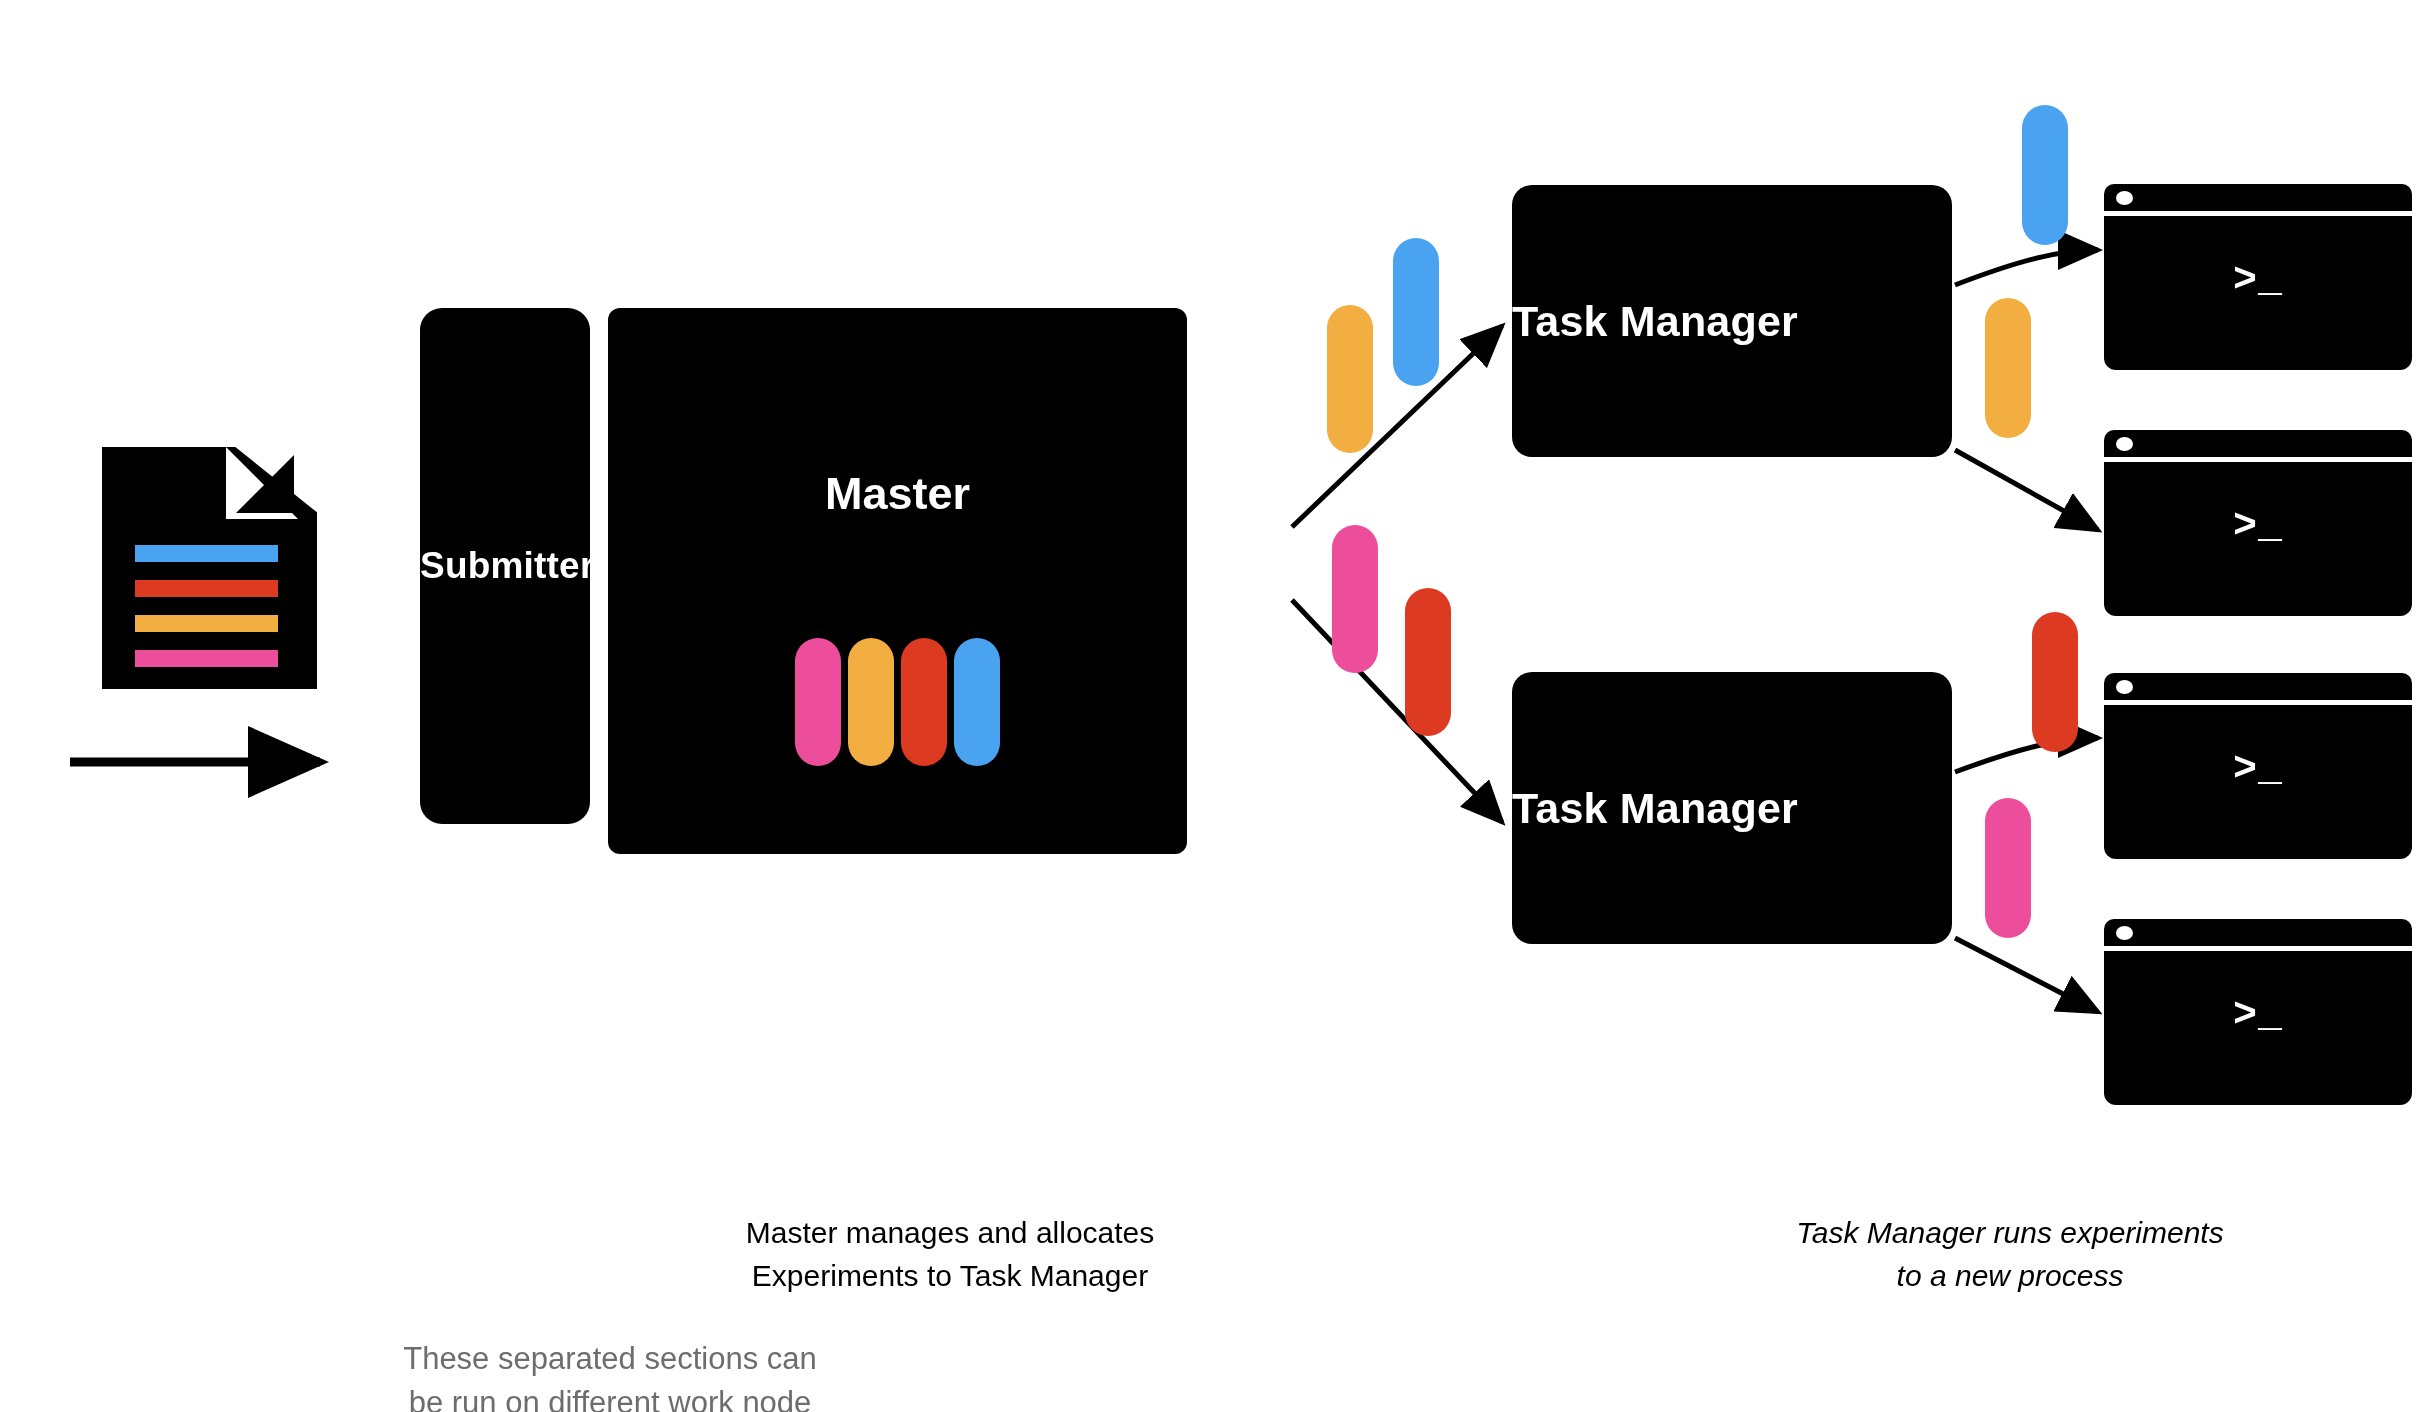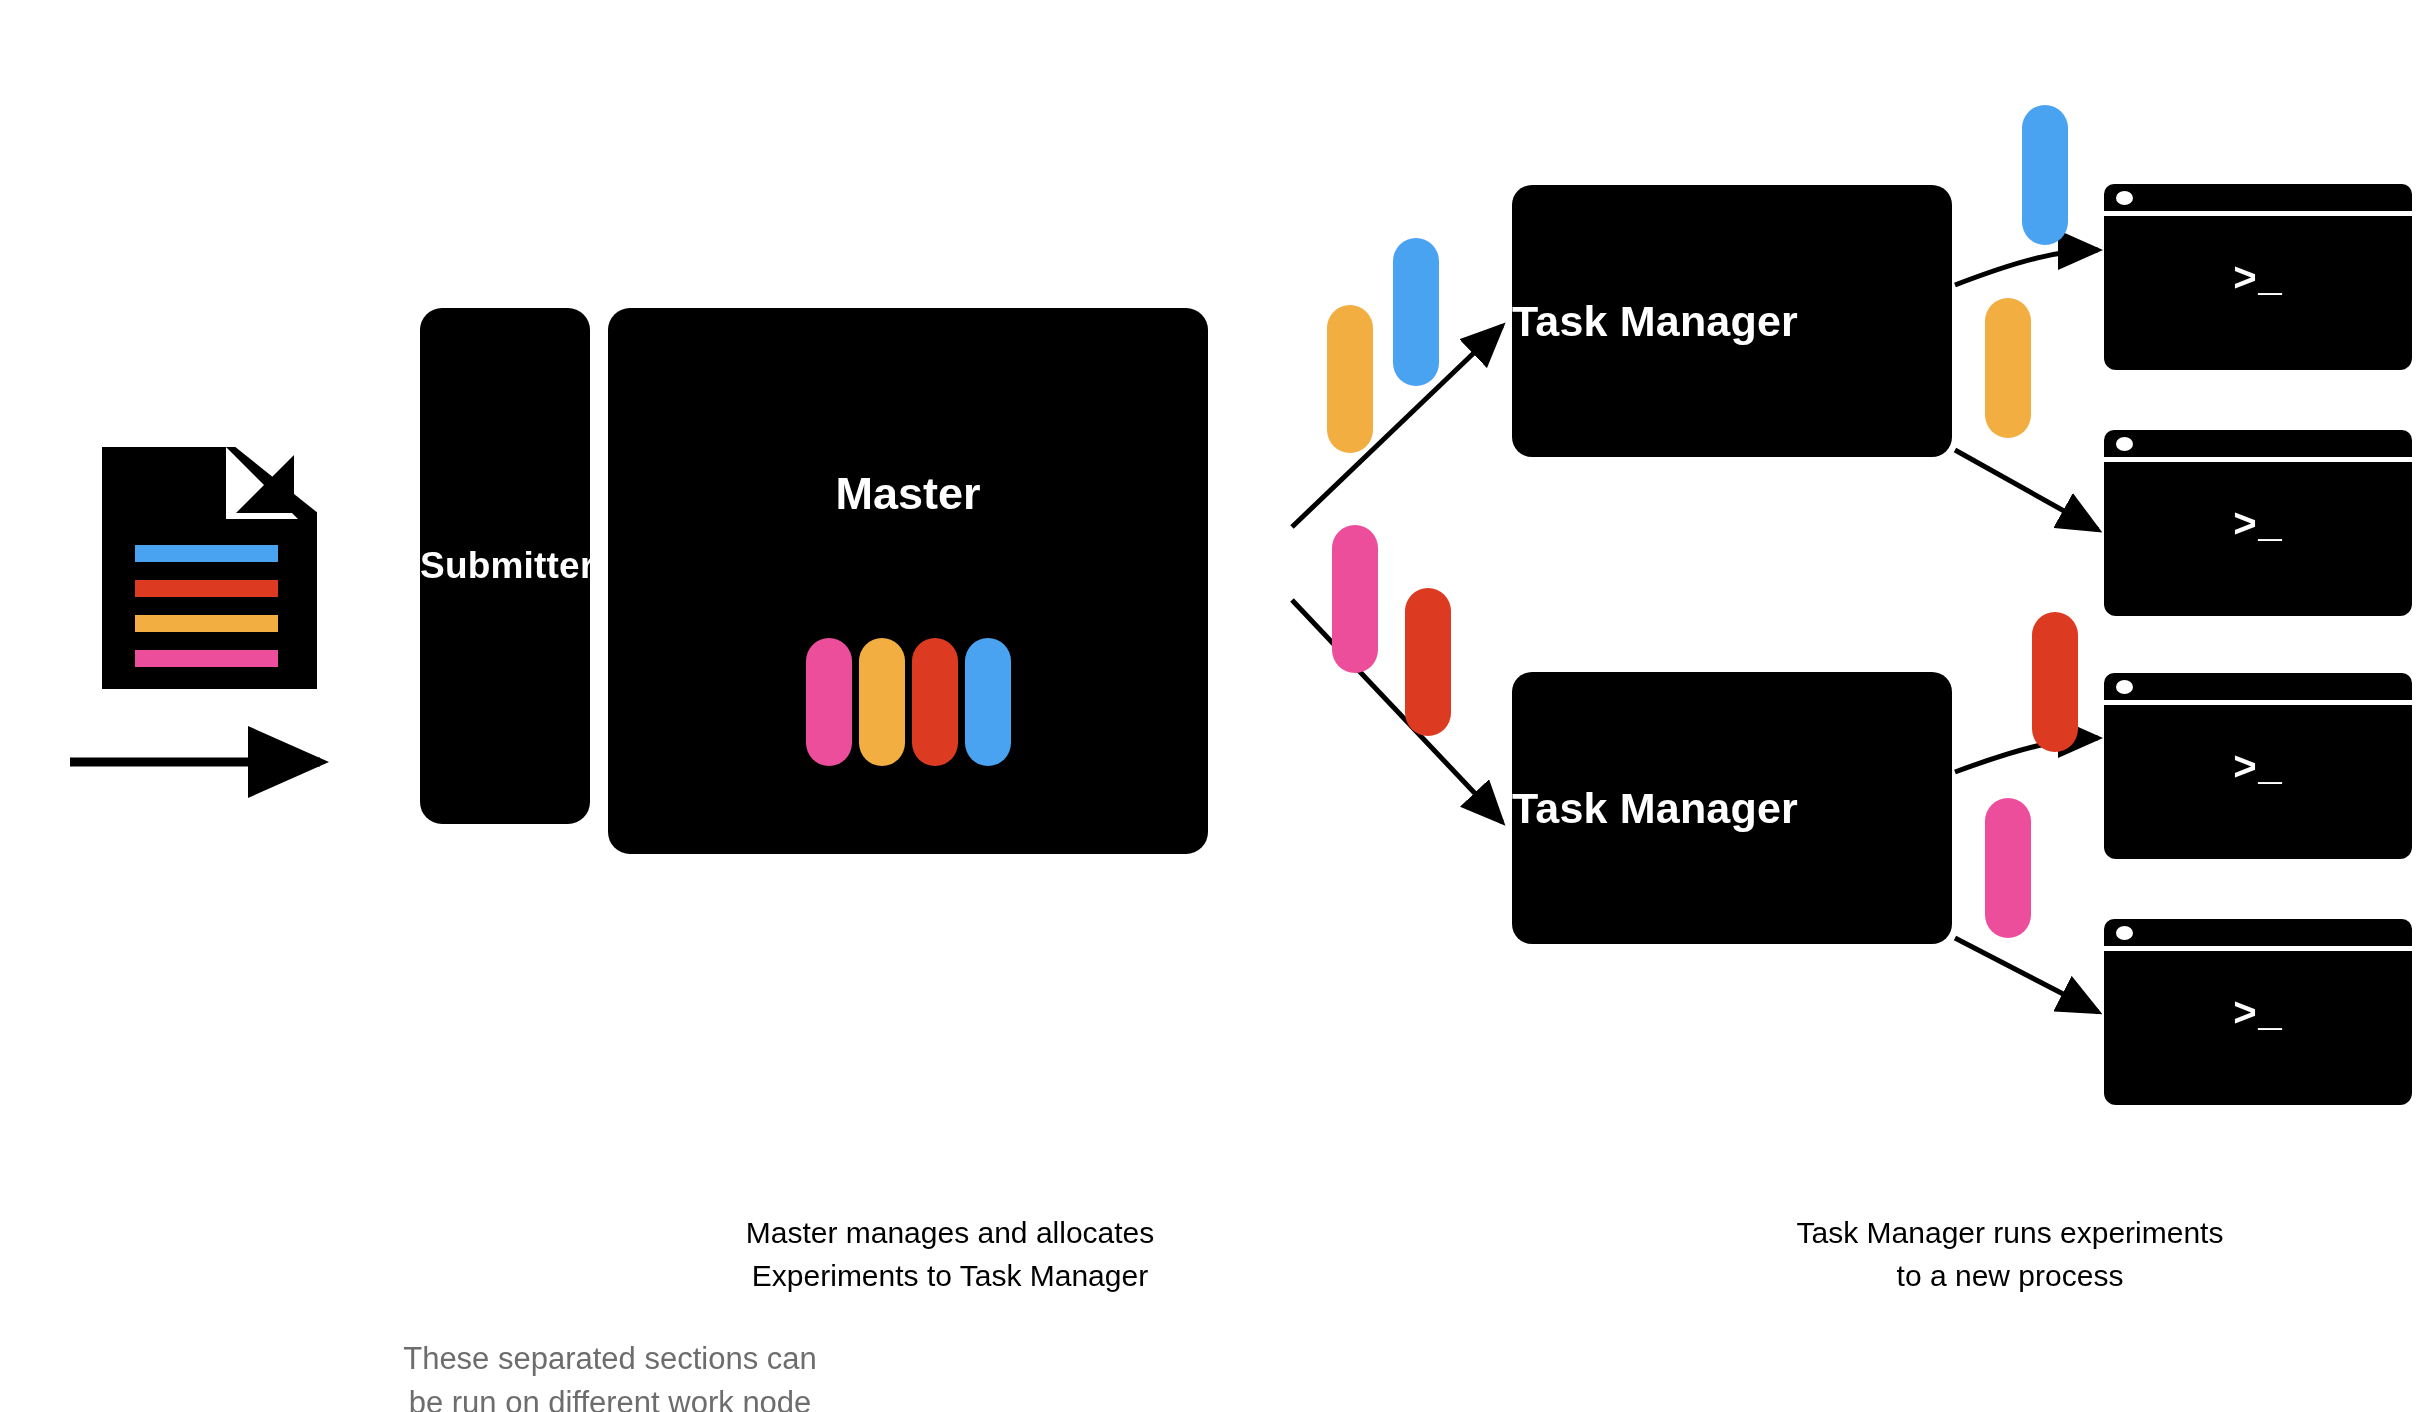--- a/index.html
+++ b/index.html
@@ -44,23 +44,22 @@
     left: 420px; top: 308px;
     width: 170px; height: 516px;
     border-radius: 22px;
   }
   #submitter-box .boxlabel { font-size: 37px; }
 
   
   #master-box {
     left: 608px; top: 308px;
     width: 579px; height: 546px;
-    border-radius: 22px;
+    border-radius: 12px;
     display: block;
-    padding-left: 21px;
   }
   #master-label {
     position: absolute;
     left: 0; right: 0; top: 160px;
     text-align: center;
     color: #fff;
     font-size: 45px;
     font-weight: bold;
   }
   #master-pills {
@@ -305,19 +304,19 @@
     </div>
     <div class="tbody">
       <div class="prompt">&gt;_</div>
     </div>
   </div>
 
 
   <div class="caption" id="caption-middle" style="left:640px; top:1212px; width:620px;">Master manages and allocates
 Experiments to Task Manager</div>
 
-  <div class="caption" id="caption-right" style="left:1700px; top:1212px; width:620px;">Task Manager runs experiments
+  <div class="caption" id="caption-right" style="left:1700px; top:1212px; width:620px;font-style:italic;">Task Manager runs experiments
 to a new process</div>
 
   <div class="caption" id="caption-note" style="left: 280px; top: 1337px; width: 660px; font-size: 31px; color: rgb(109, 109, 109);">These separated sections can
 be run on different work node</div>
 
 </div>
 
 </body></html>

